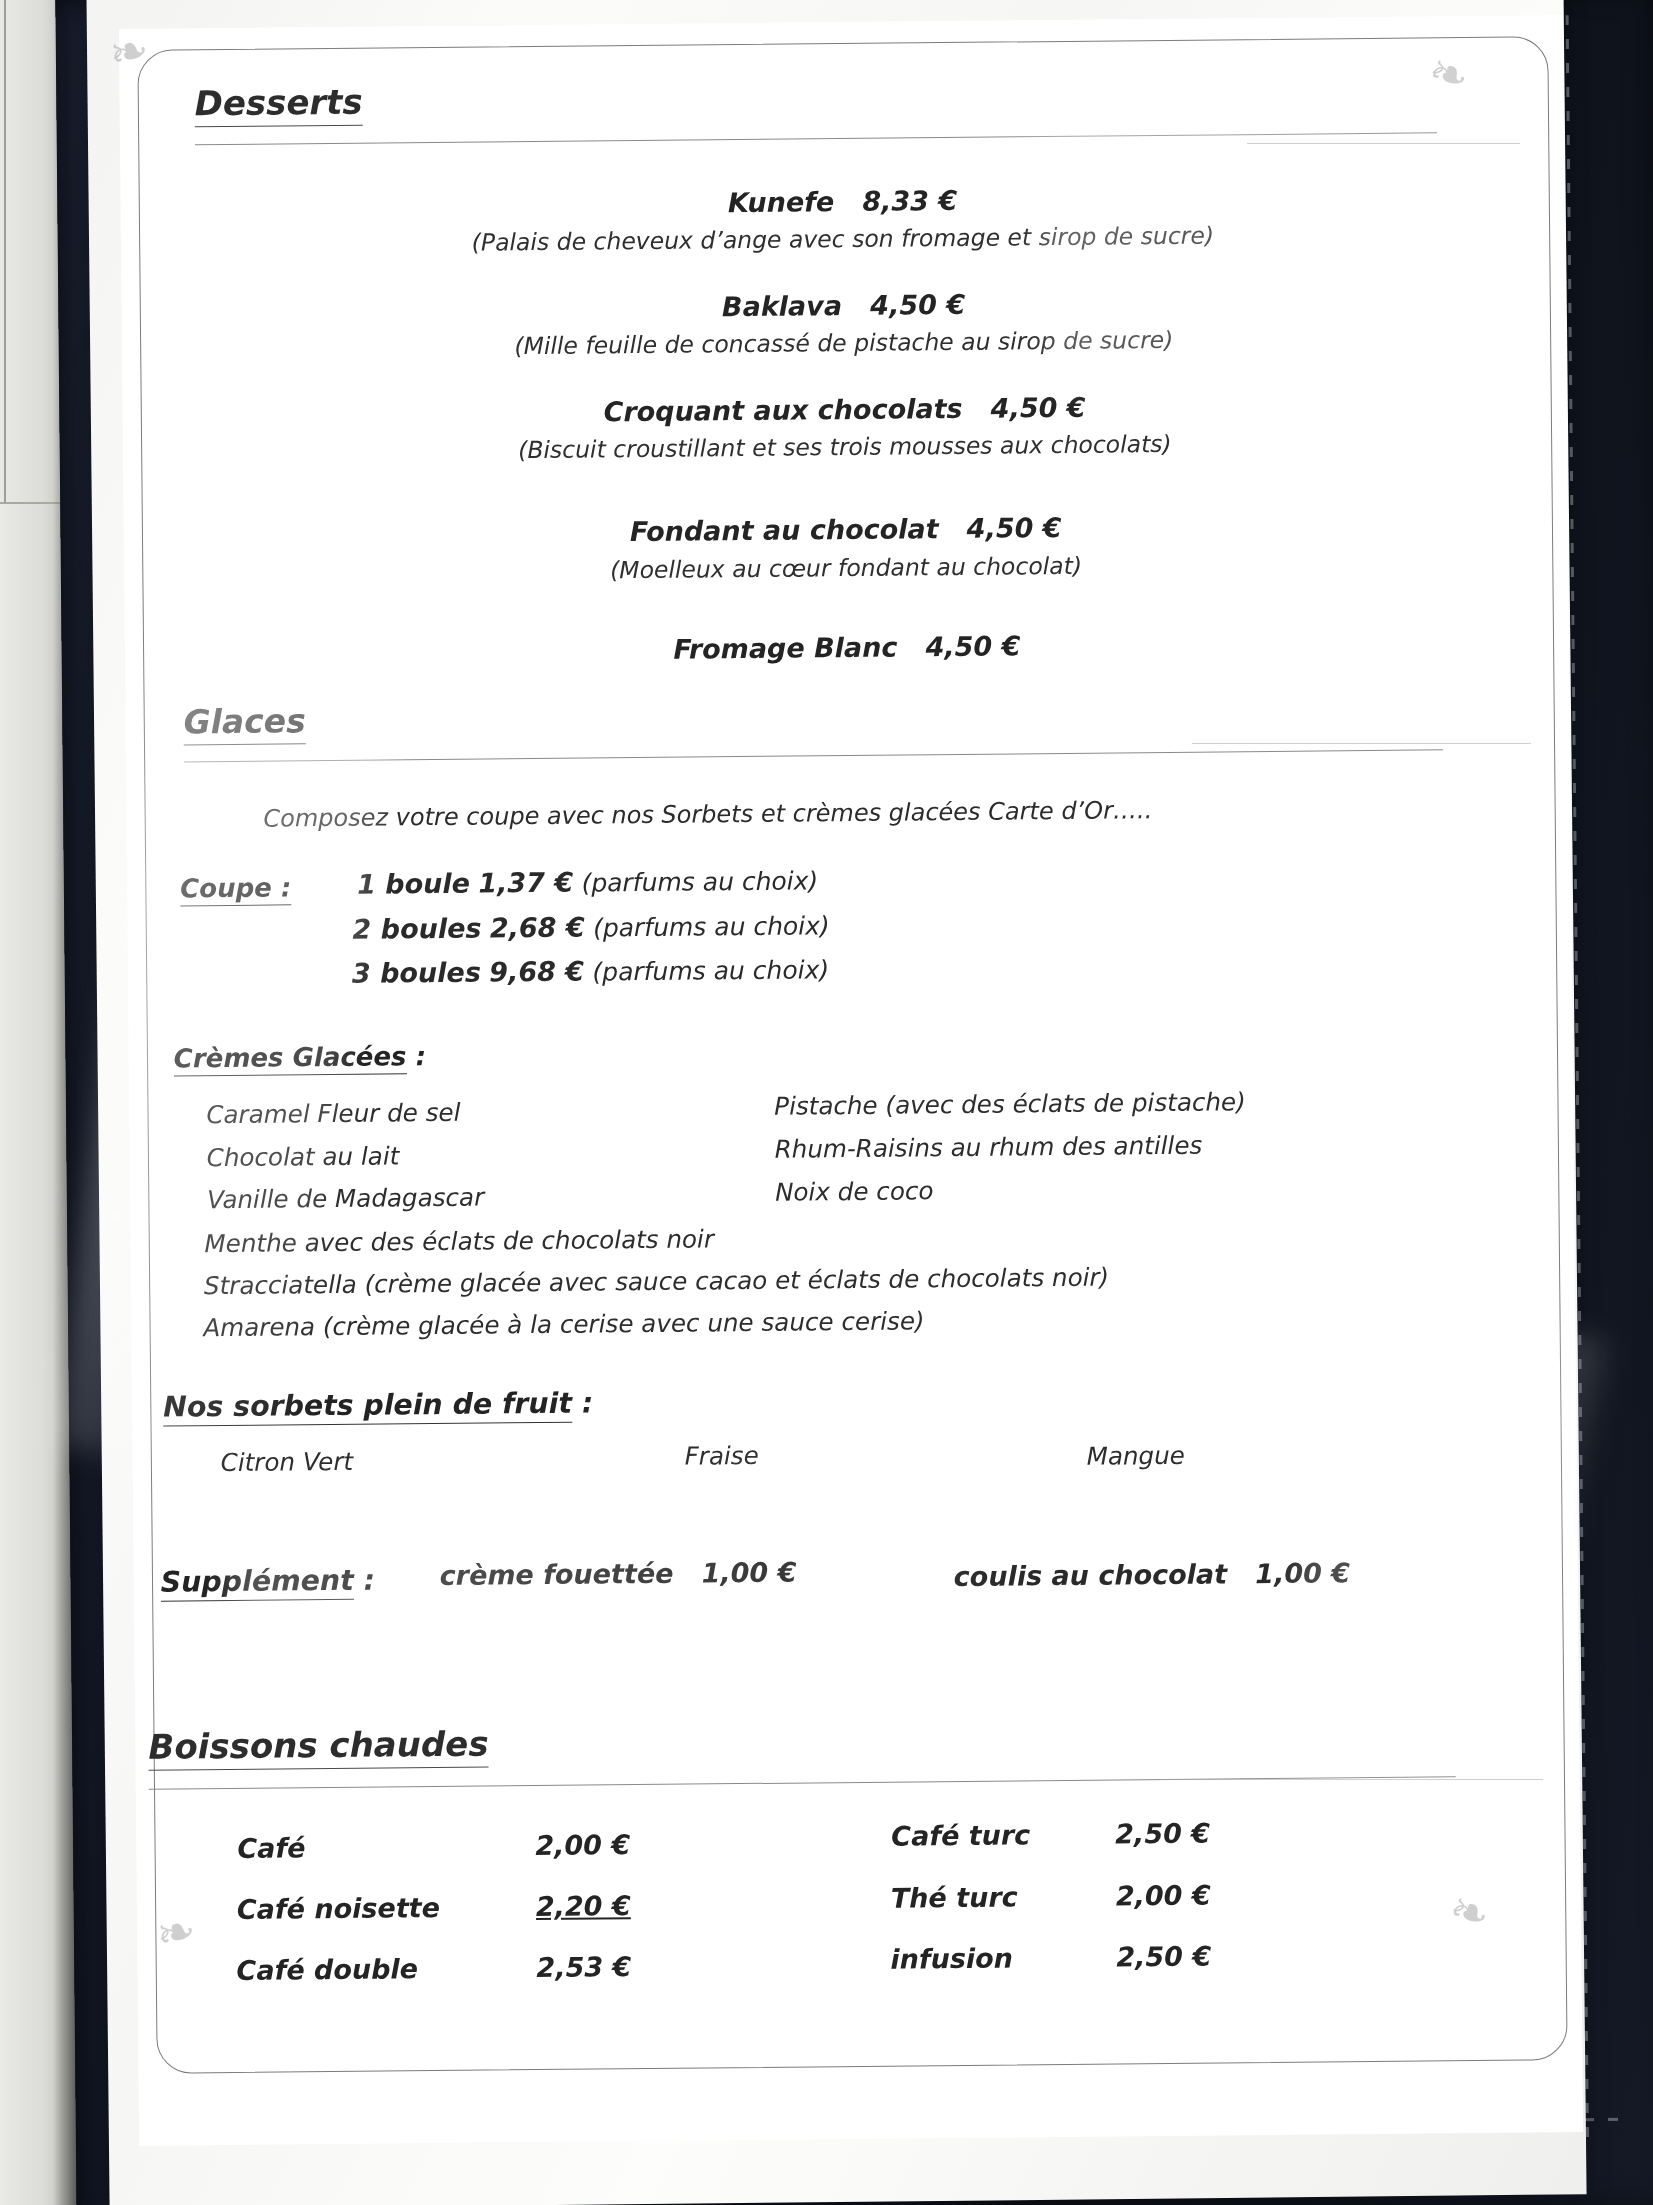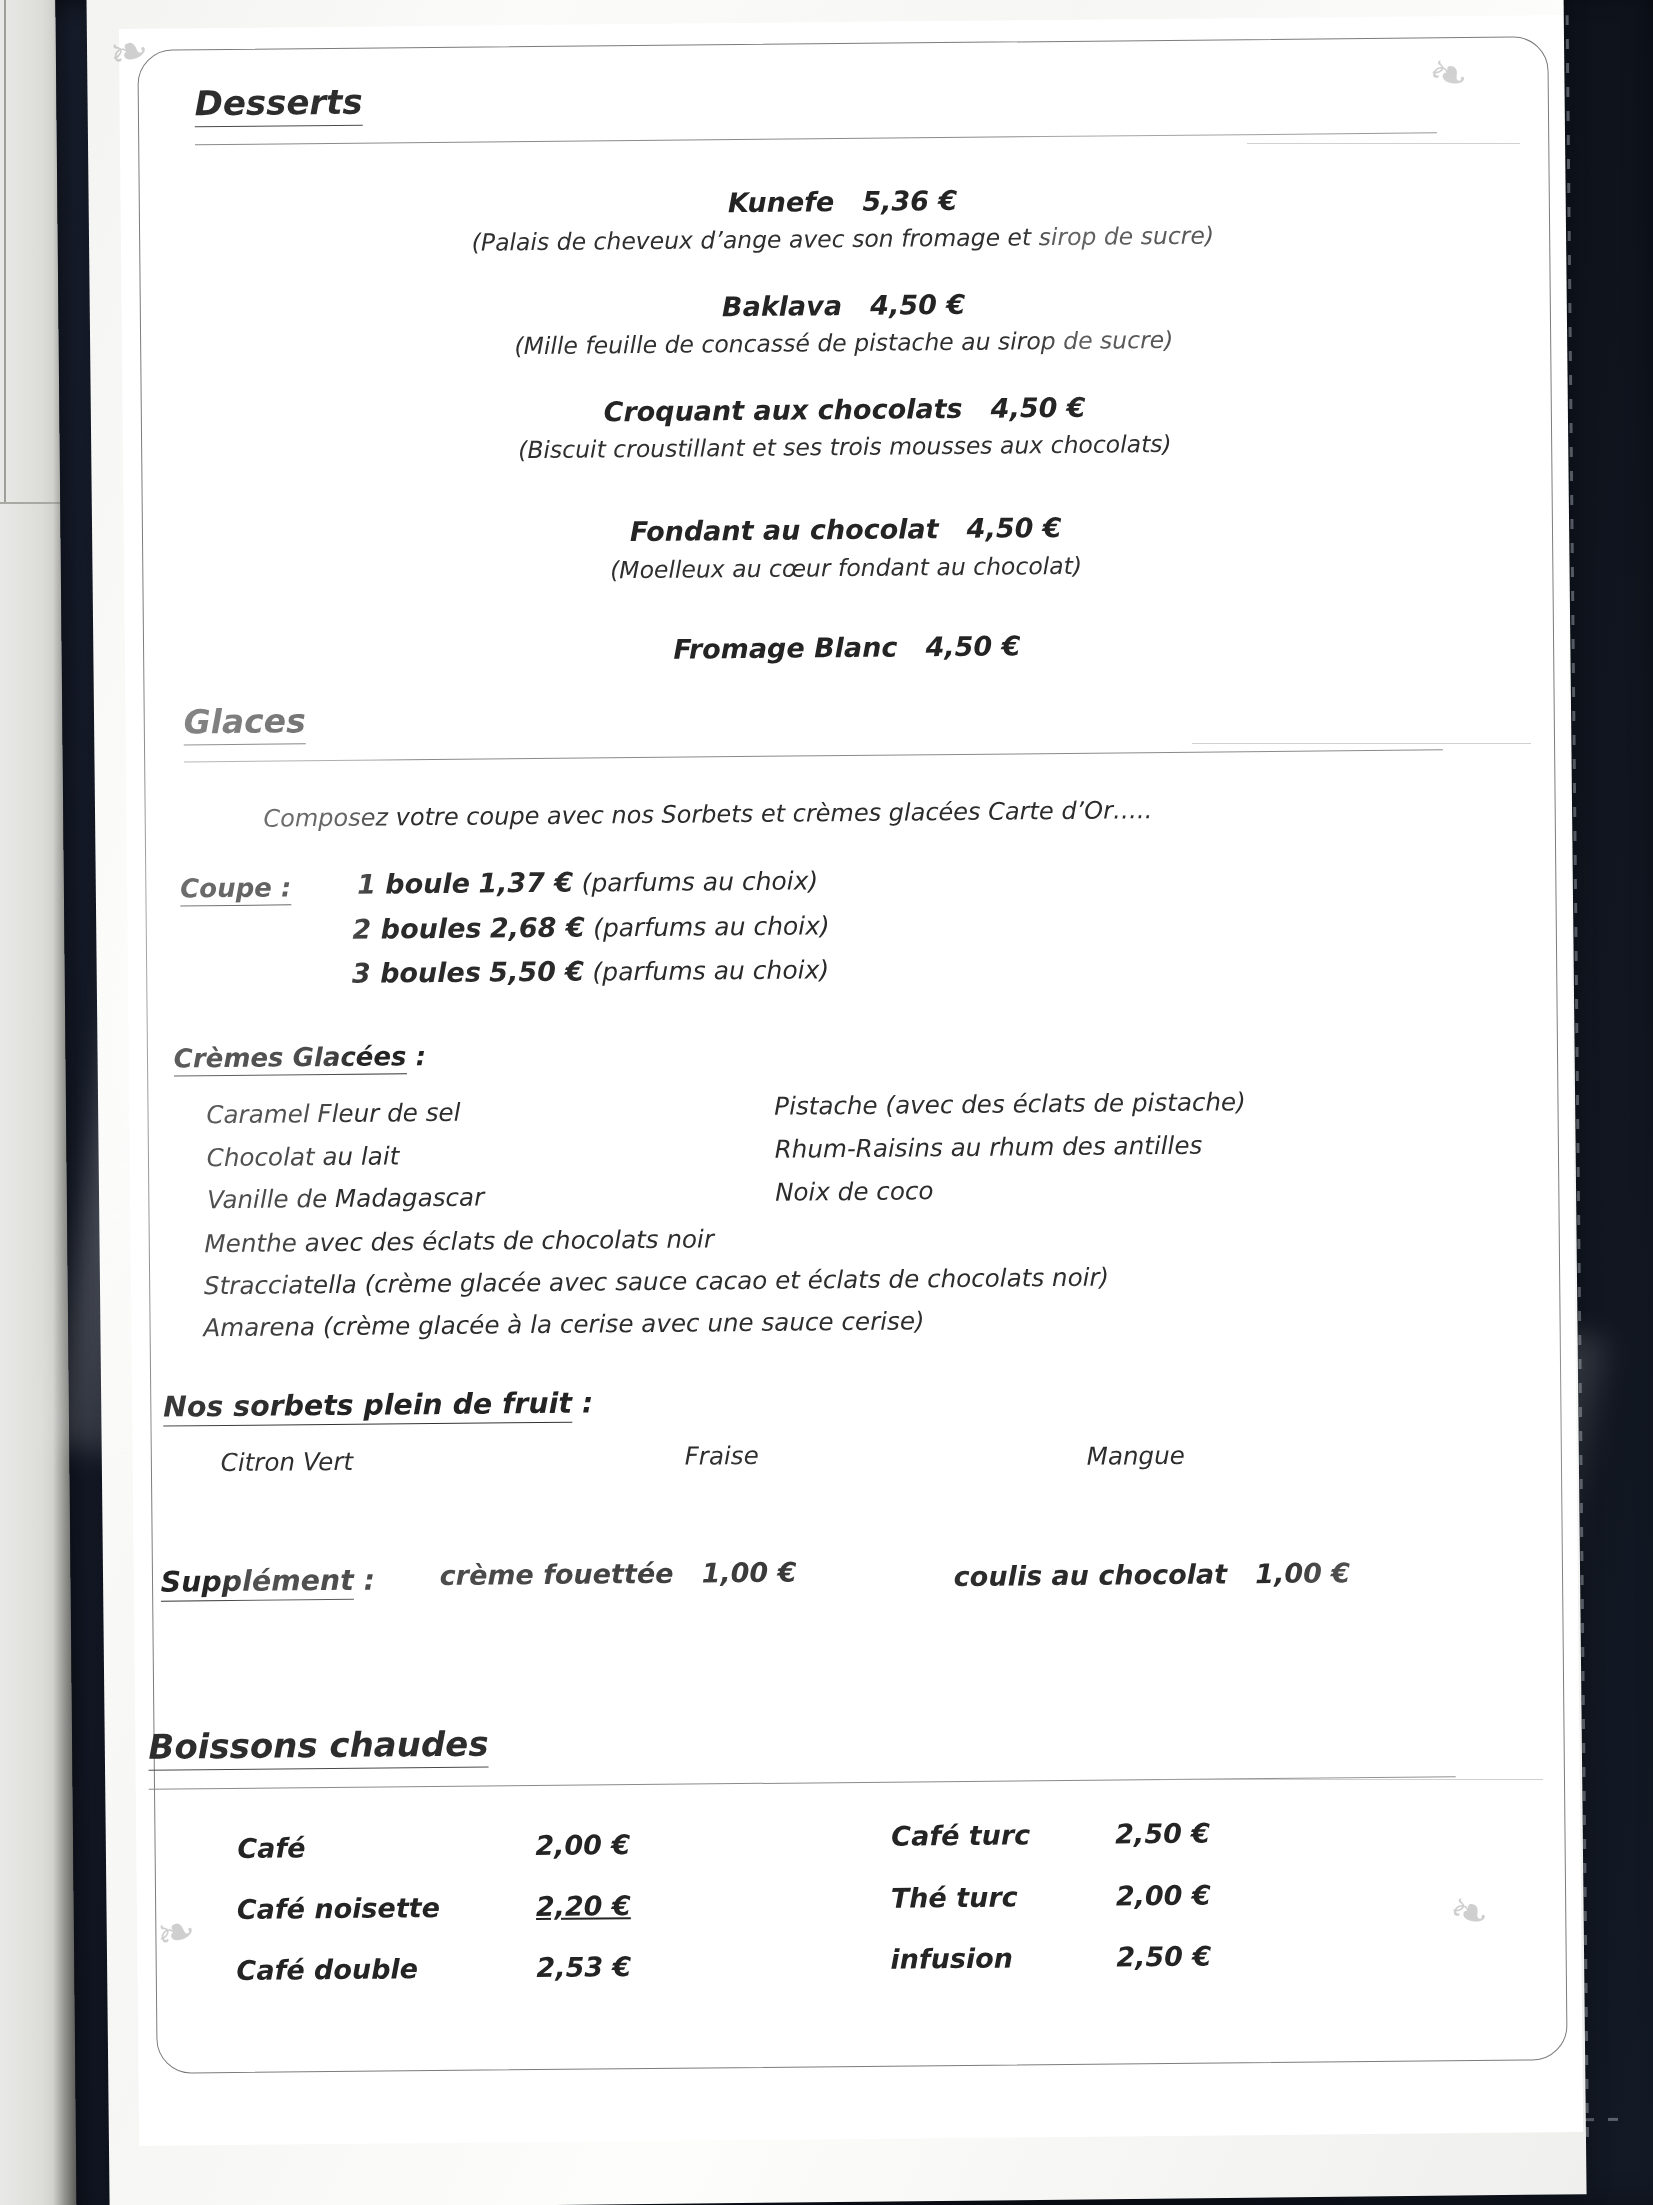--- a/index.html
+++ b/index.html
@@ -268,21 +268,21 @@
     <div class="leaf" style="left:19px; top:1876px;">❧</div>
     <div class="leaf" style="left:1313px; top:1868px; transform:rotate(18deg);">❧</div>
 
     <div class="sec-head" style="left:75px; top:55px; font-size:34px;">
       <span class="txt">Desserts</span>
     </div>
     <div class="rule" style="left:75px; top:116px; width:1242px;"></div>
 
     <div class="center item-name" style="top:164px;">
       <span>Kunefe</span>
-      &nbsp;&nbsp;<span>5,36 €</span>
+      &nbsp;&nbsp;<span>8,33 €</span>
     </div>
     <div class="center item-desc" style="top:203px;">(Palais de cheveux d’ange avec son fromage et sirop de sucre)</div>
 
     <div class="center item-name" style="top:268px;">
       <span>Baklava</span>
       &nbsp;&nbsp;<span>4,50 €</span>
     </div>
     <div class="center item-desc" style="top:307px;">(Mille feuille de concassé de pistache au sirop de sucre)</div>
 
     <div class="center item-name" style="top:372px;">
@@ -318,21 +318,21 @@
       &nbsp;&nbsp;<span class="coupe-qty">1,37 €</span>
       &nbsp;&nbsp;<span class="coupe-paren">(parfums au choix)</span>
     </div>
     <div class="line" style="left:225px; top:887px;">
       <span class="coupe-qty">2 boules</span>
       &nbsp;&nbsp;<span class="coupe-qty">2,68 €</span>
       &nbsp;&nbsp;<span class="coupe-paren">(parfums au choix)</span>
     </div>
     <div class="line" style="left:224px; top:931px;">
       <span class="coupe-qty">3 boules</span>
-      &nbsp;&nbsp;<span class="coupe-qty">5,50 €</span>
+      &nbsp;&nbsp;<span class="coupe-qty">9,68 €</span>
       &nbsp;&nbsp;<span class="coupe-paren">(parfums au choix)</span>
     </div>
 
     <div class="line label-ul" style="left:45px; top:1015px;">
       <span class="u">Crèmes Glacées</span>
       <span>:</span>
     </div>
 
     <div class="line flavor" style="left:77px; top:1072px;">Caramel Fleur de sel</div>
     <div class="line flavor" style="left:77px; top:1115px;">Chocolat au lait</div>

